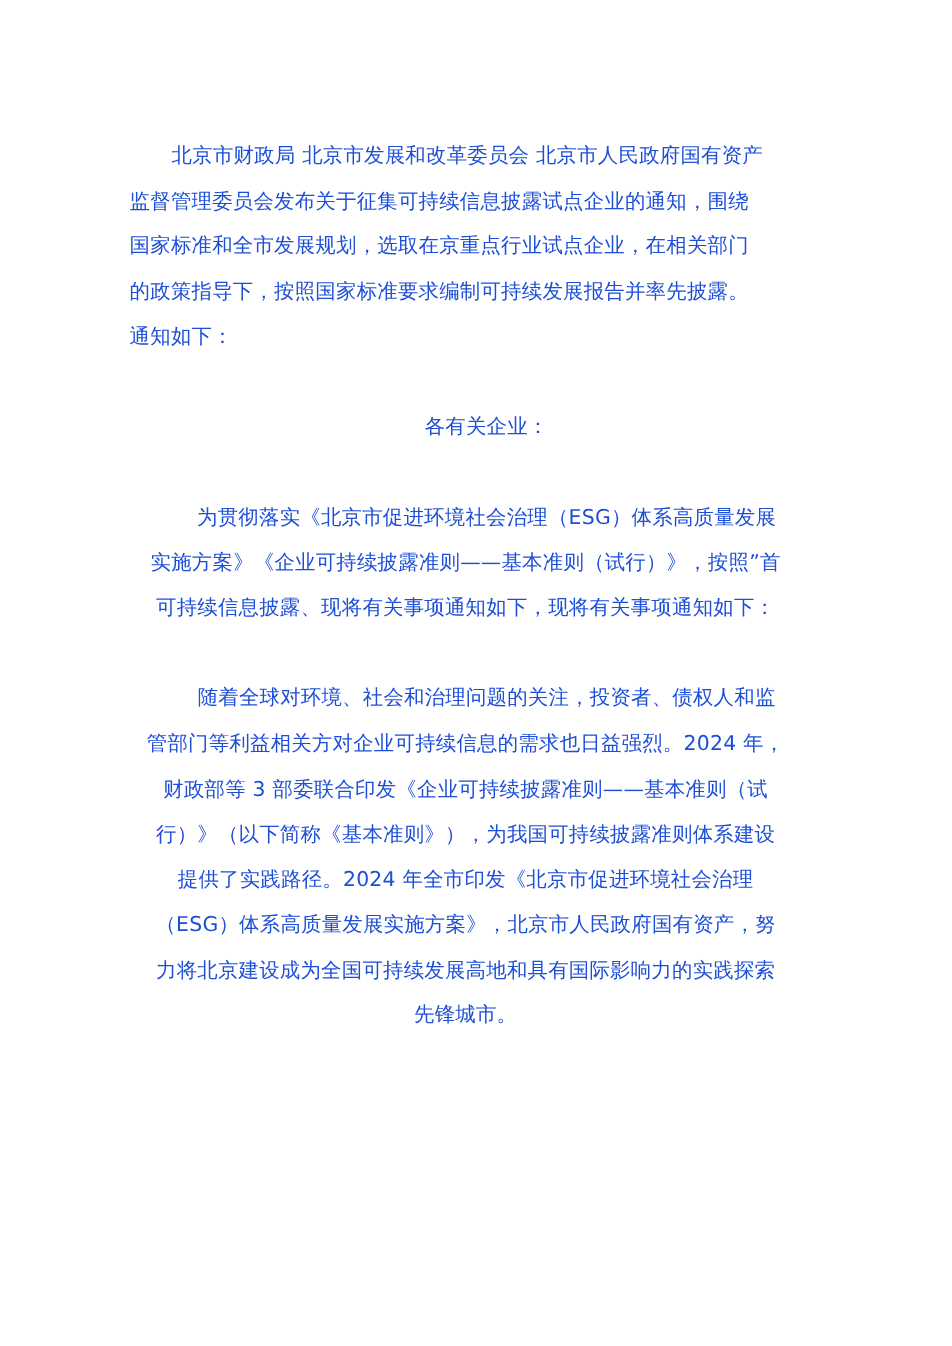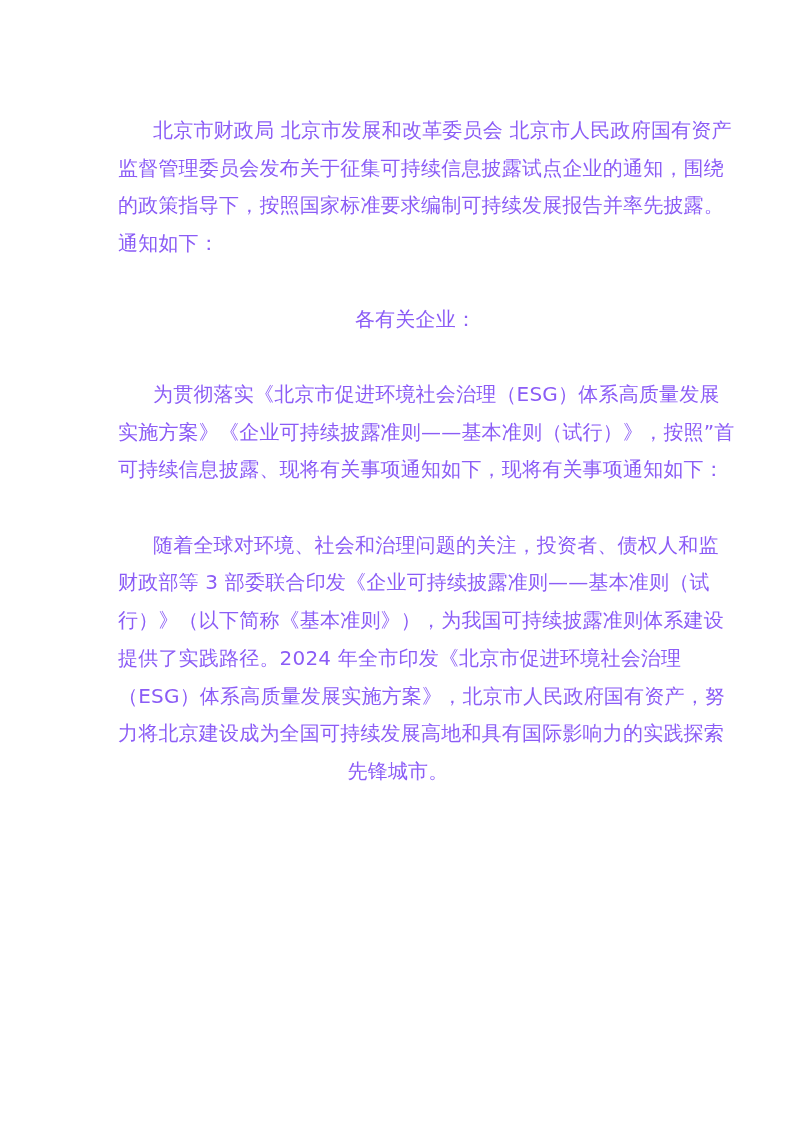--- a/index.html
+++ b/index.html
@@ -1,56 +1,58 @@
 <!DOCTYPE html>
 <html><head>
 <meta charset="utf-8">
 <style>
   html, body { margin: 0; padding: 0; background: #ffffff; }
   body { width: 793px; height: 1122px; position: relative; overflow: hidden; }
   .page {
     position: absolute;
-    left: 118px;
+    left: 108px;
     top: 112px;
     width: 560px;
     font-family: "DejaVu Sans", "Liberation Sans", sans-serif;
-    font-size: 20px;
+    font-size: 17px;
     line-height: 37.7px;
-    color: #8b5cf6;
+    color: #1d4ed8;
     letter-spacing: 0.2px;
   }
   .gap { margin-top: 37.7px; text-align: center; }
   .line { display: block; white-space: nowrap; }
   .line.first { padding-left: 35px; }
 </style>
 </head>
 <body>
 
 <div class="page">
 
   <div class="para-block">
     <span class="line first">北京市财政局 北京市发展和改革委员会 北京市人民政府国有资产</span>
     <span class="line">监督管理委员会发布关于征集可持续信息披露试点企业的通知，围绕</span>
+    <span class="line">国家标准和全市发展规划，选取在京重点行业试点企业，在相关部门</span>
     <span class="line">的政策指导下，按照国家标准要求编制可持续发展报告并率先披露。</span>
     <span class="line">通知如下：</span>
   </div>
 
   <div class="para-block gap">
     <span class="line first">各有关企业：</span>
   </div>
 
   <div class="para-block gap">
     <span class="line first">为贯彻落实《北京市促进环境社会治理（ESG）体系高质量发展</span>
     <span class="line">实施方案》《企业可持续披露准则——基本准则（试行）》，按照”首</span>
     <span class="line">可持续信息披露、现将有关事项通知如下，现将有关事项通知如下：</span>
   </div>
 
 
   <div class="para-block gap">
     <span class="line first">随着全球对环境、社会和治理问题的关注，投资者、债权人和监</span>
+    <span class="line">管部门等利益相关方对企业可持续信息的需求也日益强烈。2024 年，</span>
     <span class="line">财政部等 3 部委联合印发《企业可持续披露准则——基本准则（试</span>
     <span class="line">行）》（以下简称《基本准则》），为我国可持续披露准则体系建设</span>
     <span class="line">提供了实践路径。2024 年全市印发《北京市促进环境社会治理</span>
     <span class="line">（ESG）体系高质量发展实施方案》，北京市人民政府国有资产，努</span>
     <span class="line">力将北京建设成为全国可持续发展高地和具有国际影响力的实践探索</span>
     <span class="line">先锋城市。</span>
   </div>
 
 </div>
 

